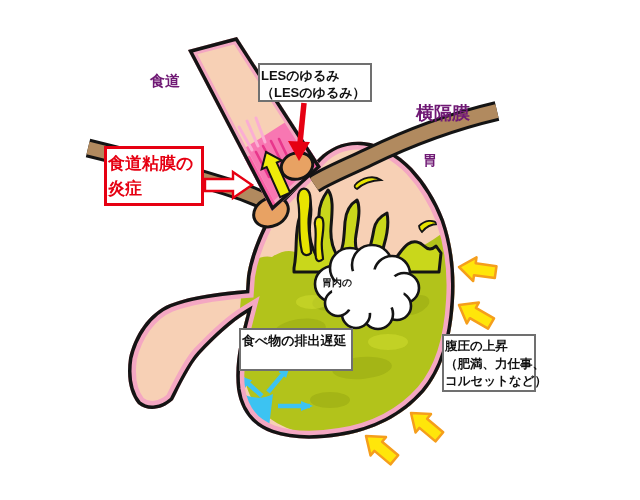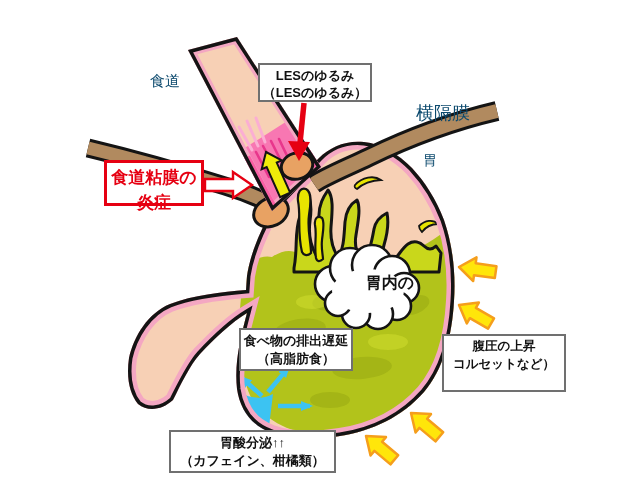--- a/index.html
+++ b/index.html
@@ -1,26 +1,26 @@
 <!DOCTYPE html>
 <html><head>
 <meta charset="utf-8">
 <style>
   html,body{margin:0;padding:0;background:#fff;}
   #stage{position:relative;width:640px;height:500px;background:#ffffff;overflow:hidden;
          font-family:"Liberation Sans",sans-serif;}
   #art{position:absolute;left:0;top:0;}
-  .lbl{position:absolute;font-weight:normal;color:#0c4a6e;font-size:15px;line-height:17px;white-space:nowrap;}
-  .box{position:absolute;background:#ffffff;border:2px solid #707070;text-align:center;
+  .lbl{position:absolute;font-weight:bold;color:#701a75;font-size:15px;line-height:17px;white-space:nowrap;}
+  .box{position:absolute;background:#ffffff;border:2px solid #707070;
        font-weight:bold;color:#111;font-size:13px;line-height:18px;padding:2px 1px;box-sizing:border-box;}
   .box div{white-space:nowrap;}
   .box.red{border:3px solid #e60012;color:#e60012;font-size:17px;line-height:25px;}
   .box.small{font-size:12.5px;line-height:18px;}
-  .cloudlbl{position:absolute;text-align:right;font-weight:bold;color:#111;
-            font-size:16px;line-height:16px;}
+  .cloudlbl{position:absolute;text-align:left;font-weight:bold;color:#111;
+            font-size:10px;line-height:16px;}
 </style>
 </head>
 <body>
 
 <div id="stage">
 
 <svg id="art" width="640" height="500" viewBox="0 0 640 500">
   <defs>
     <path id="stPath" d="M272,210 C262,228 251,250 247,276 L246,290 C222,292 193,295 170,304 C148,313 134,336 129,358 C126,379 130,394 138,404 C148,412 162,410 173,400 C181,384 190,365 200,354 C214,339 232,322 247,313 C241,336 234,362 237,389 C240,410 252,426 272,433 C292,440 315,440 340,436 C372,431 402,417 424,392 C443,370 452,337 454,301 C456,271 452,243 444,220 C436,199 425,182 412,168 C398,154 382,144 364,142 C346,140 330,147 319,158 C314,163 311,167 309,172 Z"></path>
     <path id="esoPath" d="M188,50 L237,37 L321,167 L272,211 Z"></path>
@@ -134,37 +134,33 @@
 
 <div class="lbl" style="left:150px;top:72px">食道</div>
 <div class="lbl" style="left:416px;top:105px;font-size:18px">横隔膜</div>
 <div class="lbl" style="left:423px;top:152px;font-size:14px">胃</div>
 
 <div class="box" style="left:258px;top:63px;width:114px;height:39px;line-height:17px">
   <div>LESのゆるみ</div>
   <div>（LESのゆるみ）</div>
 </div>
 
-<div class="box red" style="left:104px;top:160px;width:100px;height:46px">
+<div class="box red" style="left:104px;top:146px;width:100px;height:60px">
   <div>食道粘膜の</div>
   <div>炎症</div>
 </div>
 
 <div class="cloudlbl" style="left:322px;top:275px;width:92px">
   <div>胃内の</div>
 </div>
 
 <div class="box" style="left:239px;top:328px;width:114px;height:43px">
   <div>食べ物の排出遅延</div>
-  <div>（高脂肪食）</div>
 </div>
 
-<div class="box small" style="left:442px;top:334px;width:124px;height:58px;line-height:17.5px">
+<div class="box small" style="left:442px;top:334px;width:94px;height:58px;line-height:17.5px">
   <div>腹圧の上昇</div>
+  <div>（肥満、力仕事、</div>
   <div>コルセットなど）</div>
 </div>
 
-<div class="box" style="left:169px;top:430px;width:167px;height:43px">
-  <div>胃酸分泌↑↑</div>
-  <div>（カフェイン、柑橘類）</div>
-</div>
 
 </div>
 
 </body></html>

